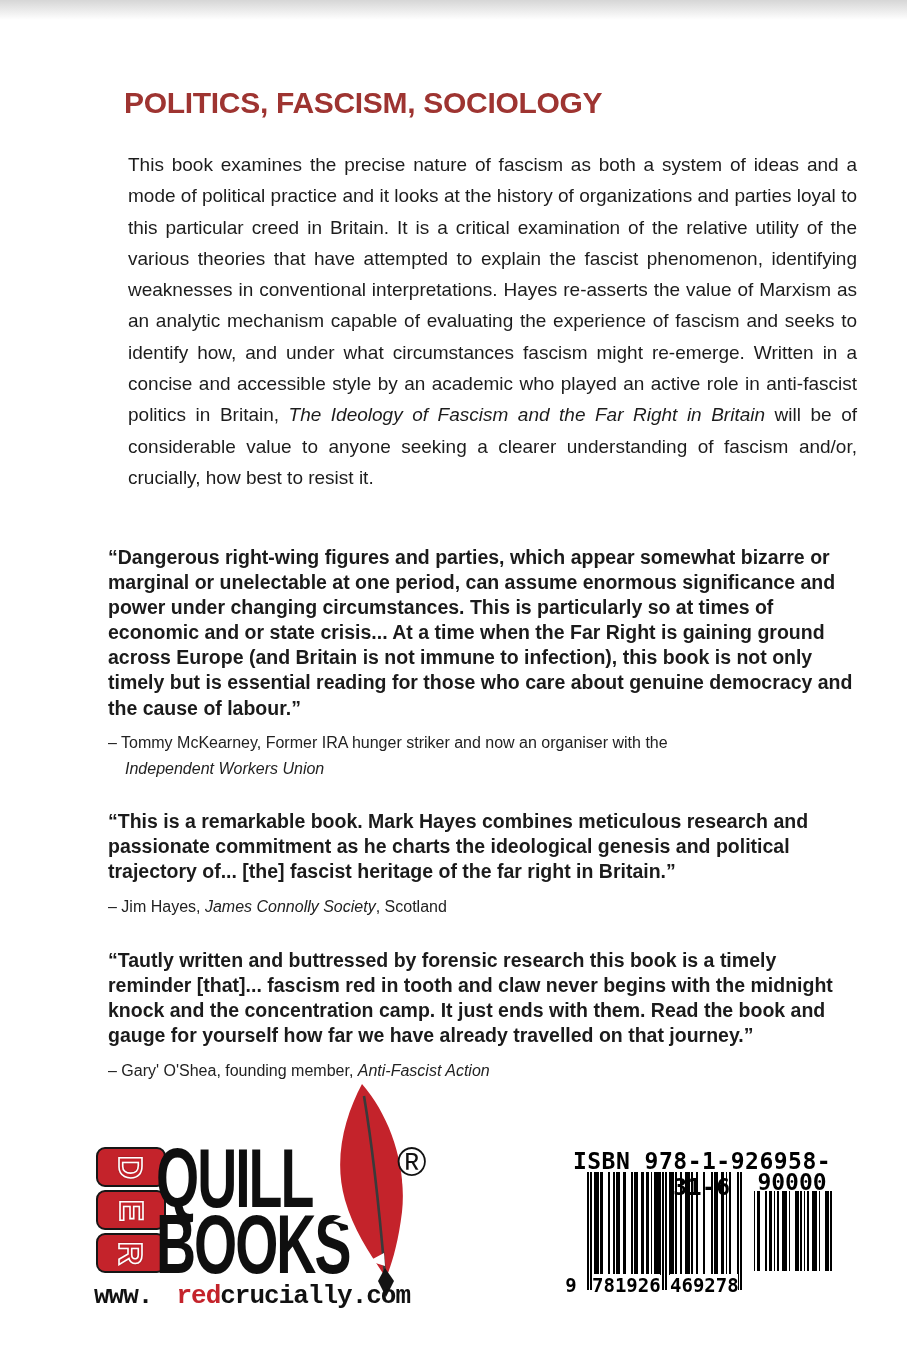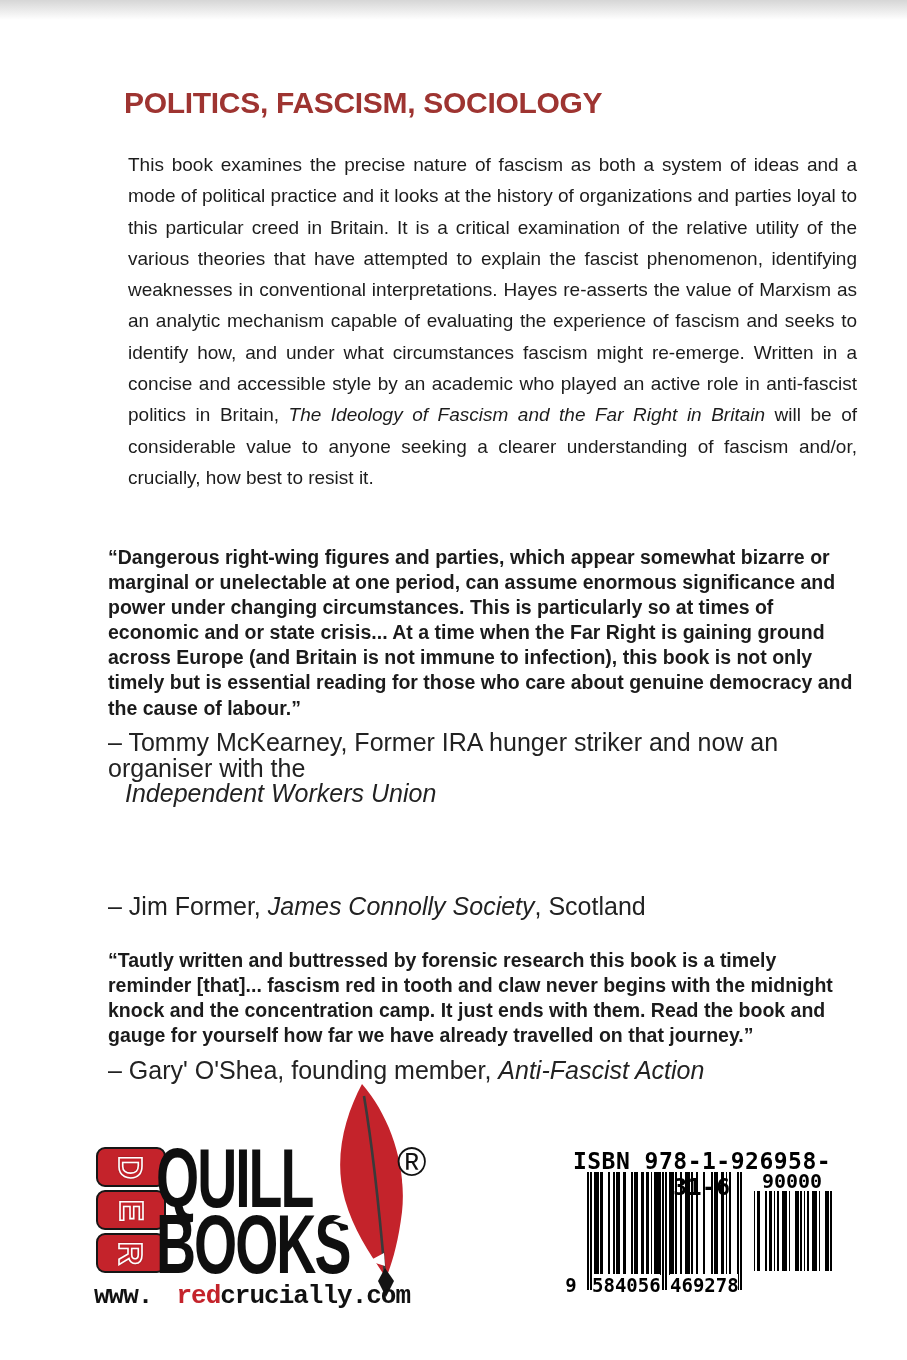--- a/index.html
+++ b/index.html
@@ -25,21 +25,21 @@
   }
   .quote{
     position:absolute;left:108px;width:745px;
     font-size:19.5px;line-height:25.1px;font-weight:bold;color:#1b1b1b;
   }
   .q1{top:545px;}
   .q2{top:809px;}
   .q3{top:948px;width:752px;}
   .attrib{
     position:absolute;left:108px;width:760px;
-    font-size:25px;line-height:25.5px;color:#222;
+    font-size:16px;line-height:25.5px;color:#222;
   }
   .a1{top:730px;}
   .a2{top:894px;}
   .a3{top:1058px;}
   .attrib .indent{display:inline-block;margin-left:17px;}
   
   .red-col{position:absolute;left:96px;top:1147px;width:70px;
     display:flex;flex-direction:column;gap:3px;}
   .red-block{
     width:70px;height:40px;background:#c4232b;border:2px solid #161616;
@@ -83,37 +83,38 @@
     position:absolute;top:1274px;
     font-family:"DejaVu Sans Mono", monospace;font-weight:bold;
     font-size:19px;color:#000;text-align:center;background:#fff;
   }
   .d9{left:560px;width:22px;}
   .dl{left:592px;width:68px;}
   .dr{left:670px;width:68px;}
   .supp-text{
     position:absolute;left:752px;top:1169px;width:80px;text-align:center;
     font-family:"DejaVu Sans Mono", monospace;font-weight:bold;
-    font-size:20px;color:#000;
+    font-size:23px;color:#000;
   }
 </style>
 </head>
 <body>
 
 <div class="cover">
   <div class="top-shade"></div>
 
   <div class="category">POLITICS, FASCISM, SOCIOLOGY</div>
 
   <p class="synopsis"><span>This book examines the precise nature of fascism as both a system of ideas and a mode of political practice and it looks at the history of organizations and parties loyal to this particular creed in Britain. It is a critical examination of the relative utility of the various theories that have attempted to explain the fascist phenomenon, identifying weaknesses in conventional interpretations. Hayes re-asserts the value of Marxism as an analytic mechanism capable of evaluating the experience of fascism and seeks to identify how, and under what circumstances fascism might re-emerge. Written in a concise and accessible style by an academic who played an active role in anti-fascist politics in Britain, </span><em>The Ideology of Fascism and the Far Right in Britain</em><span> will be of considerable value to anyone seeking a clearer understanding of fascism and/or, crucially, how best to resist it.</span></p>
 
   <div class="quote q1">“Dangerous right-wing figures and parties, which appear somewhat bizarre or marginal or unelectable at one period, can assume enormous significance and power under changing circumstances. This is particularly so at times of economic and or state crisis... At a time when the Far Right is gaining ground across Europe (and Britain is not immune to infection), this book is not only timely but is essential reading for those who care about genuine democracy and the cause of labour.”</div>
   <div class="attrib a1"><span>– Tommy McKearney, Former IRA hunger striker and now an organiser with the</span><br><em class="indent">Independent Workers Union</em></div>
 
-  <div class="attrib a2"><span>– Jim Former, </span><em>James Connolly Society</em><span>, Scotland</span></div>
+  <div class="quote q2">“This is a remarkable book. Mark Hayes combines meticulous research and passionate commitment as he charts the ideological genesis and political trajectory of... [the] fascist heritage of the far right in Britain.”</div>
+  <div class="attrib a2"><span>– Jim Hayes, </span><em>James Connolly Society</em><span>, Scotland</span></div>
 
   <div class="quote q3">“Tautly written and buttressed by forensic research this book is a timely reminder [that]... fascism red in tooth and claw never begins with the midnight knock and the concentration camp. It just ends with them. Read the book and gauge for yourself how far we have already travelled on that journey.”</div>
   <div class="attrib a3"><span>– Gary' O'Shea, founding member, </span><em>Anti-Fascist Action</em><span></span></div>
 
   <div class="red-col">
     <div class="red-block">
         <span>D</span>
       </div>
     <div class="red-block">
         <span>E</span>
@@ -182,21 +183,21 @@
       <rect x="127.263" y="0" width="1.752" height="103" fill="#000"></rect>
       <rect x="128.895" y="0" width="1.752" height="103" fill="#000"></rect>
       <rect x="133.789" y="0" width="1.752" height="103" fill="#000"></rect>
       <rect x="135.421" y="0" width="1.752" height="103" fill="#000"></rect>
       <rect x="138.684" y="0" width="1.752" height="103" fill="#000"></rect>
       <rect x="141.947" y="0" width="1.752" height="103" fill="#000"></rect>
       <rect x="150.105" y="0" width="1.752" height="118" fill="#000"></rect>
       <rect x="153.368" y="0" width="1.752" height="118" fill="#000"></rect>
     </svg>
   <div class="bc-digit d9">9</div>
-  <div class="bc-digit dl">584056</div>
+  <div class="bc-digit dl">781926</div>
   <div class="bc-digit dr">469278</div>
   <div class="supp-text">90000</div>
   <svg id="ean5" class="ean5" width="80" height="80" shape-rendering="crispEdges">
       <rect x="1.667" y="0" width="1.787" height="80" fill="#000"></rect>
       <rect x="5.000" y="0" width="1.787" height="80" fill="#000"></rect>
       <rect x="6.667" y="0" width="1.787" height="80" fill="#000"></rect>
       <rect x="13.333" y="0" width="1.787" height="80" fill="#000"></rect>
       <rect x="16.667" y="0" width="1.787" height="80" fill="#000"></rect>
       <rect x="18.333" y="0" width="1.787" height="80" fill="#000"></rect>
       <rect x="21.667" y="0" width="1.787" height="80" fill="#000"></rect>

